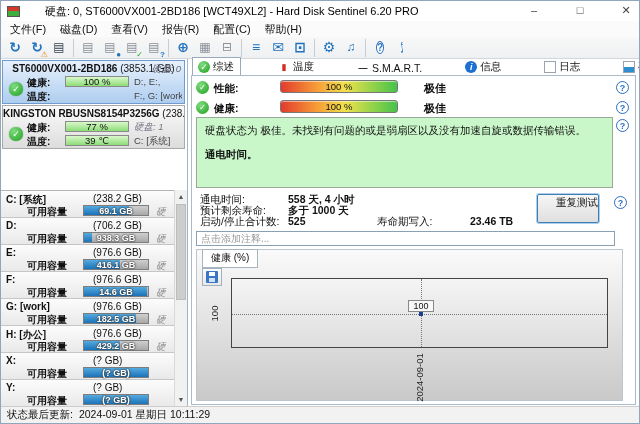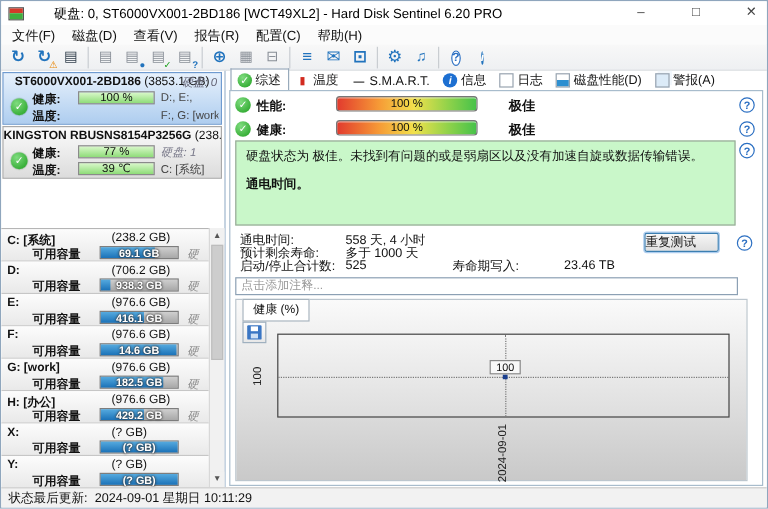--- a/index.html
+++ b/index.html
@@ -67,21 +67,21 @@
   .vr-bar { position:absolute; left:82px; top:14px; width:66px; height:11px; border:1px solid #7d7d7d; background:linear-gradient(#cfcfcf,#a8a8a8); }
   .vr-fill { position:absolute; left:0; top:0; bottom:0; background:linear-gradient(#55aadf,#1b72b8); }
   .vr-free { position:absolute; left:0; right:0; top:0; text-align:center; font-size:9px; font-weight:bold; color:#fff; line-height:10px; text-shadow:0 0 2px #333,0 0 2px #333; }
   .vr-disk { position:absolute; left:155px; top:15px; font-style:italic; color:#888; font-size:9.5px; }
   .vscroll { position:absolute; right:0; top:0; bottom:0; width:13px; background:#f1f1f1; border-left:1px solid #d8d8d8; }
   .vs-up, .vs-dn { position:absolute; left:0; right:0; height:13px; font-size:7px; color:#555; text-align:center; line-height:13px; background:#f1f1f1; }
   .vs-up { top:0; } .vs-dn { bottom:0; }
   .vs-thumb { position:absolute; left:1px; right:1px; top:14px; height:96px; background:#cdcdcd; border:1px solid #bdbdbd; }
 
   
-  .tabstrip { position:absolute; top:0; left:3px; right:3px; height:17px; display:flex; align-items:flex-end; }
+  .tabstrip { position:absolute; top:0; left:3px; right:3px; height:17px; display:flex; align-items:flex-end;gap:32px; }
   .tab { display:flex; align-items:center; padding:2px 6px 2px 5px; font-size:10.5px; white-space:nowrap; color:#111; }
   .tab.active { background:#fff; border:1px solid #98aabb; border-bottom:none; }
   .ti { width:12px; height:12px; display:inline-block; margin-right:3px; text-align:center; font-size:9px; line-height:12px; flex:0 0 12px; }
   .ti.check-icon { background:radial-gradient(circle at 35% 30%,#7fdc7f,#1e9e1e); border-radius:50%; color:#fff; font-weight:bold; }
   .ti.check-icon::before { content:"✓"; }
   .ti.thermometer-icon::before { content:"▮"; color:#d22b1f; font-size:9px; }
   .ti.dash-icon::before { content:"—"; color:#222; font-weight:bold; }
   .ti.infoblue-icon { background:#1d6fd1; border-radius:50%; color:#fff; font-style:italic; font-weight:bold; }
   .ti.infoblue-icon::before { content:"i"; }
   .ti.document-icon { border:1px solid #98a4b0; background:#fff; }
@@ -92,22 +92,22 @@
   .content { position:absolute; top:16px; left:2px; right:3px; bottom:1px; border:1px solid #a8bccc; background:#fff; }
   .ov-icon { position:absolute; width:13px; height:13px; border-radius:50%; background:radial-gradient(circle at 35% 30%,#7fdc7f,#1e9e1e); color:#fff; font-size:8.5px; font-weight:bold; text-align:center; line-height:13px; }
   .ov-lbl { position:absolute; left:22px; font-weight:bold; font-size:10.5px; }
   .grad-bar { position:absolute; left:88px; width:118px; height:13px; border:1px solid #777; border-radius:3px; text-align:center; font-size:9.5px; line-height:12px; background:linear-gradient(to right,#e23b2e,#f69a36 30%,#f2e14c 55%,#8fd24a 80%,#46c24a); box-shadow:inset 0 1px 0 rgba(255,255,255,.5); }
   .rating { position:absolute; left:232px; font-weight:bold; font-size:11px; }
   .help { position:absolute; width:13px; height:13px; border:1px solid #2b6fc2; border-radius:50%; background:#fff; color:#2b6fc2; font-size:9px; font-weight:bold; text-align:center; line-height:12px; }
   .help::before { content:"?"; }
   .status-box { position:absolute; left:4px; right:22px; top:41px; height:71px; background:#c9f7c9; border:1px solid #9aa89a; padding:5px 8px; font-size:10.5px; line-height:1.45; }
   .status-box .act { font-weight:bold; margin-top:9px; }
   .st-lbl { position:absolute; font-size:10.5px; }
-  .st-val { position:absolute; font-size:10.5px; font-weight:normal; }
-  .retest-btn { position:absolute; right:36px; top:118px; width:62px; height:16px; border:1px solid #3c7fb1; box-shadow:0 0 0 1px #aecdef; border-radius:2px; background:linear-gradient(#f6f6f6,#dfdfdf); font-size:10.5px; text-align:left; line-height:15px; }
+  .st-val { position:absolute; font-size:10.5px; font-weight:bold; }
+  .retest-btn { position:absolute; right:36px; top:118px; width:62px; height:29px; border:1px solid #3c7fb1; box-shadow:0 0 0 1px #aecdef; border-radius:2px; background:linear-gradient(#f6f6f6,#dfdfdf); font-size:10.5px; text-align:right; line-height:15px; }
   .comment { position:absolute; left:4px; right:20px; top:155px; height:15px; border:1px solid #8ca0b4; font-size:10px; padding:0 4px; font-family:inherit; color:#111; }
   .comment::placeholder { color:#999; }
 
   
   .chart-panel { position:absolute; left:4px; right:12px; top:173px; bottom:3px; border:1px solid #bcc6ce; background:linear-gradient(#fafafa,#c9c9c9); }
   .chart-tab { position:absolute; top:-1px; left:5px; padding:1px 8px 2px; background:#fff; border:1px solid #a8b4be; font-size:10px; }
   .save-btn { position:absolute; left:5px; top:18px; width:20px; height:18px; border:1px solid #9fb0bf; background:linear-gradient(#fdfdfd,#e8e8e8); display:flex; align-items:center; justify-content:center; }
   .floppy { position:relative; width:12px; height:12px; background:#3a76c4; border-radius:1px; }
   .floppy::before { content:""; position:absolute; top:1px; left:3px; right:3px; height:4px; background:#fff; }
   .floppy::after { content:""; position:absolute; bottom:1px; left:3px; right:3px; height:4px; background:#cfe0f4; }

